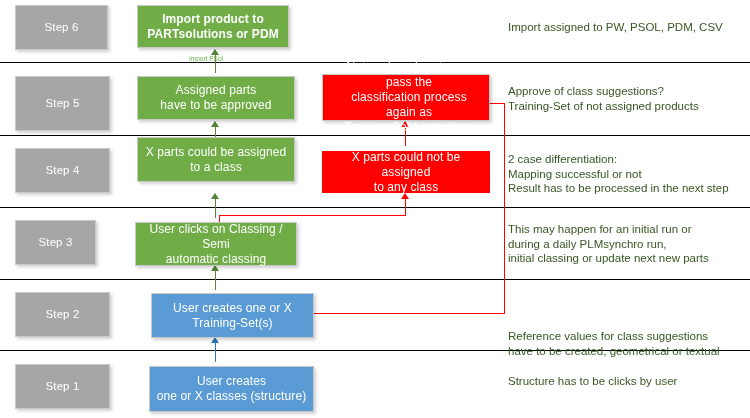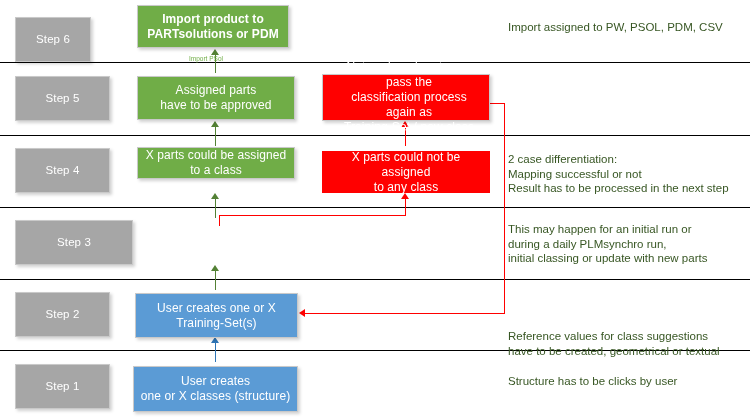--- a/index.html
+++ b/index.html
@@ -46,21 +46,21 @@
     padding: 2px 6px;
     white-space: pre-line;
     letter-spacing: 0.1px;
   }
   .node.shadowed {
     border: 1px solid #c9c9c9;
     box-shadow: 2px 2px 3px rgba(0,0,0,0.18);
   }
   .node.gray  { background: #a6a6a6; }
   .node.green { background: #70ad47; }
-  .node.blue  { background: #5b9bd5; }
+  .node.blue  { background: #5b9bd5; margin-left: 16px; }
   .node.red   { background: #ff0000; }
   .node.red.flat { border: none; box-shadow: none; }
 
   .node.step-label {
     font-size: 11.5px;
   }
 
   
   .annotation {
     position: absolute;
@@ -152,45 +152,49 @@
   <div class="line-v red-stroke" style="left:219px; top:215px; height:11px;"></div>
   <div class="line-h red-stroke-h" style="left:219px; top:215px; width:187px;"></div>
   <div class="line-v red-stroke" style="left:405px; top:199px; height:17px;"></div>
   <div class="arrow arrow-up red-head" style="left:400.5px; top:193px;"></div>
 
   <div class="line-h red-stroke-h" style="left:490px; top:103px; width:15px;"></div>
   <div class="line-v red-stroke" style="left:504px; top:103px; height:210px;"></div>
   <div class="line-h red-stroke-h" style="left:305px; top:313px; width:200px;"></div>
   <div class="arrow arrow-left red-head" style="left:299px; top:308.5px;"></div>
 
-  <div class="node gray shadowed step-label" style="left:15px; top:17px; width:76px; height:45px;text-align:right;">Step 6</div>
+  <div class="node gray shadowed step-label" style="left:15px; top:5px; width:93px; height:45px;text-align:right;">Step 6</div>
   <div class="node green shadowed" style="left:137px; top:5px; width:152px; height:43px;font-weight:bold;">Import product to
 PARTsolutions or PDM</div>
   <div class="annotation" style="left:508px; top:20px; width:238px;">Import assigned to  PW, PSOL, PDM, CSV</div>
 
-  <div class="node gray shadowed step-label" style="left:15px; top:76px; width:95px; height:45px;">Step 5</div>
+  <div class="node gray shadowed step-label" style="left:15px; top:76px; width:95px; height:55px;">Step 5</div>
   <div class="node green shadowed" style="left:137px; top:76px; width:158px; height:44px;">Assigned parts
 have to be approved</div>
   <div class="node red shadowed" style="left:322px; top:74px; width:168px; height:47px;padding-left:12px;">Not assigned parts can pass the
 classification process again as
 Training-Set / new class</div>
+  <div class="annotation" style="left:508px; top:84px; width:238px;">Approve of class suggestions?
+Training-Set of not assigned products</div>
 
   <div class="node gray shadowed step-label" style="left:15px; top:148px; width:95px; height:45px;">Step 4</div>
-  <div class="node green shadowed" style="left:137px; top:147px; width:158px; height:32px;">X parts could be assigned
+  <div class="node green shadowed" style="left:137px; top:137px; width:158px; height:45px;">X parts could be assigned
 to a class</div>
   <div class="node red flat" style="left:322px; top:151px; width:168px; height:42px;">X parts could not be assigned
 to any class</div>
   <div class="annotation" style="left:508px; top:152px; width:238px;">2 case differentiation:
 Mapping successful or not
 Result has to be processed in the next step</div>
 
-  <div class="node gray shadowed step-label" style="left:15px; top:220px; width:118px; height:45px;">Step 3</div>
+  <div class="node gray shadowed step-label" style="left:15px; top:220px; width:81px; height:45px;">Step 3</div>
+  <div class="node green shadowed" style="left:135px; top:222px; width:162px; height:44px;">User clicks on Classing / Semi
+automatic classing</div>
   <div class="annotation" style="left:508px; top:222px; width:238px;">This may happen for an initial run or
 during a daily PLMsynchro run,
-initial classing or update with new parts</div>
+initial classing or update next new parts</div>
 
   <div class="node gray shadowed step-label" style="left:15px; top:292px; width:95px; height:45px;">Step 2</div>
   <div class="node blue shadowed" style="left:135px; top:293px; width:163px; height:45px;">User creates one or X
 Training-Set(s)</div>
   <div class="annotation" style="left:508px; top:301px; width:238px;margin-top:28px;">Reference values for class suggestions
 have to be created, geometrical or textual</div>
 
   <div class="node gray shadowed step-label" style="left:15px; top:364px; width:95px; height:45px;">Step 1</div>
   <div class="node blue shadowed" style="left:133px; top:366px; width:165px; height:46px;">User creates
 one or X classes (structure)</div>

